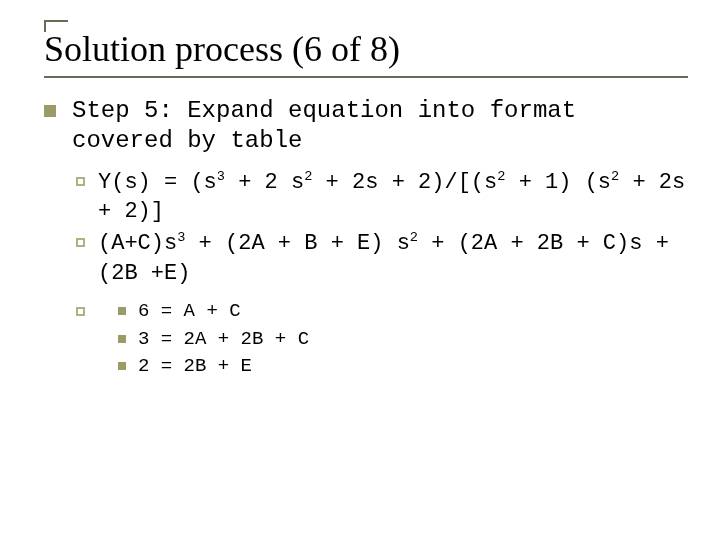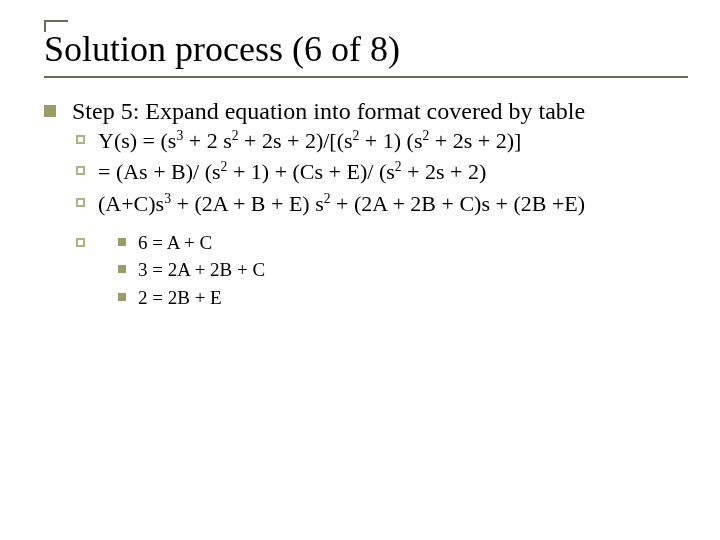--- a/index.html
+++ b/index.html
@@ -35,35 +35,35 @@
   }
   .title {
     font-size: 36px;
     line-height: 1.1;
     letter-spacing: 0px;
   }
   .body {
     font-size: 24px;
     line-height: 1.25;
   }
-  ul { list-style: none; padding: 0; margin: 0; }
+  ul { list-style: none; padding: 0; margin: 0; font-family: Liberation Mono, monospace; }
   li { margin: 0; }
 
   .lvl1 > li { padding-left: 28px; position: relative; margin-bottom: 14px; }
   .lvl1 > li::before {
     content: "";
     position: absolute;
     left: 0;
     top: 9px;
     width: 12px;
     height: 12px;
     background: #9a9b67;
   }
 
-  .lvl2 { }
+  .lvl2 { margin-top: 12px; }
   .lvl2 > li { padding-left: 26px; position: relative; font-size: 22px; line-height: 1.35; margin-bottom: 2px; }
   .lvl2 > li::before {
     content: "";
     position: absolute;
     left: 4px;
     top: 9px;
     width: 9px;
     height: 9px;
     border: 2px solid #b0b080;
     box-sizing: border-box;
@@ -96,23 +96,20 @@
   <div class="body">
     <ul class="lvl1">
       <li>
         <span>Step 5: Expand equation into format covered by table</span>
 
         <ul class="lvl2">
           <li>
             <span>Y(s) = (s</span><span class="sup">3</span><span> + 2 s</span><span class="sup">2</span><span> + 2s + 2)/[(s</span><span class="sup">2</span><span> + 1) (s</span><span class="sup">2</span><span> + 2s + 2)]</span>
           </li>
           <li>
-            <span>= (As + B)/ (s</span><span class="sup">2</span><span> + 1) + (Cs + E)/ (s</span><span class="sup">2</span><span> + 2s + 2)</span>
-          </li>
-          <li>
             <span>(A+C)s</span><span class="sup">3</span><span> + (2A + B + E) s</span><span class="sup">2</span><span> + (2A + 2B + C)s + (2B +E)</span>
           </li>
           <li>
 
             <ul class="lvl3">
               <li>6 = A + C</li>
               <li>3 = 2A + 2B + C</li>
               <li>2 = 2B + E</li>
             </ul>
           </li>

